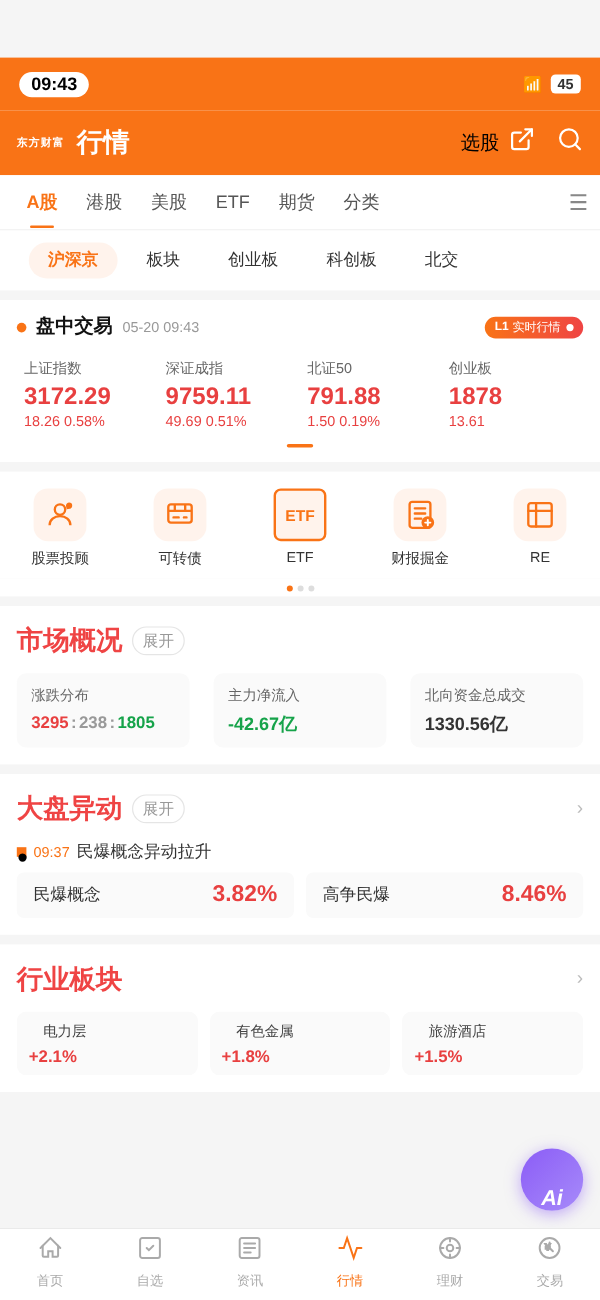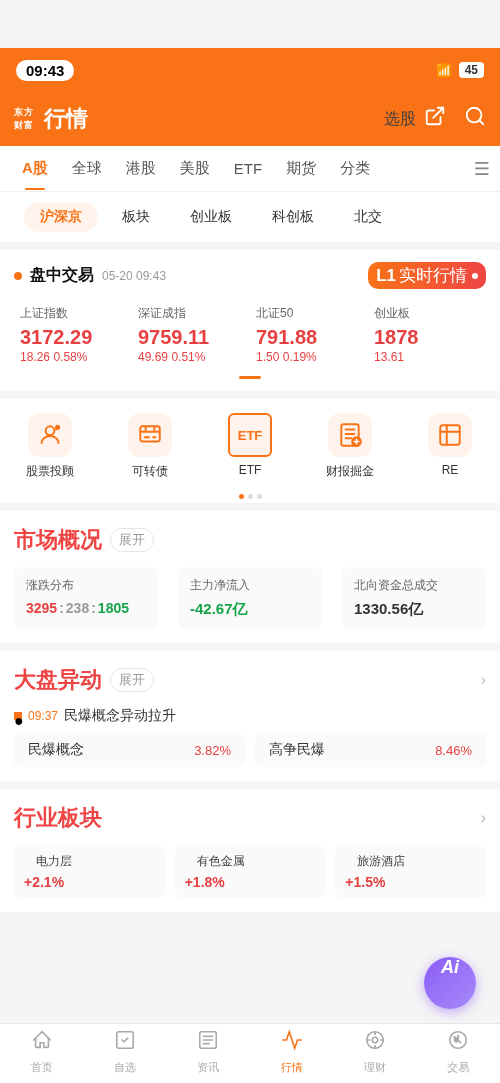--- a/index.html
+++ b/index.html
@@ -44,35 +44,34 @@
     .header {
       background: #f97316;
       height: 54px;
       display: flex;
       align-items: center;
       padding: 0 14px;
       gap: 8px;
     }
     .logo-box {
       display: flex;
-      flex-direction: column;
       align-items: center;
       justify-content: center;
       margin-right: 2px;
     }
     .logo-text-top { color: #fff; font-size: 9px; font-weight: 700; letter-spacing: 1px; }
     .logo-text-bot { color: #fff; font-size: 9px; font-weight: 700; letter-spacing: 1px; }
     .header-title {
       color: white;
       font-size: 22px;
       font-weight: 700;
       flex: 1;
     }
     .header-subtitle {
-      color: #404040;
+      color: #000000;
       font-size: 16px;
       font-weight: 400;
       text-align: right;
     }
     .header-icons {
       display: flex;
       gap: 18px;
       align-items: center;
     }
     .header-icon { color: white; font-size: 22px; }
@@ -164,21 +163,21 @@
       color: #111;
     }
     .market-time {
       font-size: 12px;
       color: #999;
     }
     .realtime-badge {
       margin-left: auto;
       background: linear-gradient(90deg, #f97316, #ef4444);
       color: white;
-      font-size: 17px;
+      font-size: 10px;
       padding: 2px 8px;
       border-radius: 10px;
       display: flex;
       align-items: center;
       gap: 3px;
     }
     .l1-text { font-weight: 700; }
     .market-indices {
       display: flex;
       gap: 0;
@@ -334,22 +333,22 @@
       border-radius: 6px;
       padding: 8px 14px;
       gap: 20px;
       flex: 1;
     }
     .tag-name {
       font-size: 14px;
       color: #333;
     }
     .tag-pct {
-      font-size: 13px;
-      font-weight: 400;
+      font-size: 19px;
+      font-weight: 700;
       color: #e84040;
     }
 
     
     .industry-row {
       display: flex;
       gap: 10px;
       overflow: hidden;
     }
     .industry-item {
@@ -405,27 +404,27 @@
     .bottom-nav-label {
       font-size: 11px;
       color: #aaa;
     }
     .bottom-nav-label.active { color: #f97316; }
 
     
     .ai-fab {
       position: fixed;
       bottom: 74px;
-      right: 24px;
+      right: 14px;
       width: 52px;
       height: 52px;
       border-radius: 50%;
       background: linear-gradient(135deg, #8b5cf6, #a78bfa);
       display: flex;
-      align-items: flex-start;
+      align-items: flex-end;
       justify-content: center;
       box-shadow: 0 3px 12px rgba(139,92,246,0.5);
       cursor: pointer;
     }
     .ai-text {
       color: white;
       font-size: 18px;
       font-weight: 700;
       font-style: italic;
     }
@@ -460,21 +459,20 @@
       <svg width="22" height="22" viewBox="0 0 24 24" fill="none" stroke="white" stroke-width="2" stroke-linecap="round" stroke-linejoin="round">
         <circle cx="11" cy="11" r="8"></circle>
           <line x1="21" y1="21" x2="16.65" y2="16.65"></line>
       </svg>
     </span>
   </div>
 </div>
 
 <div class="nav-tabs">
   <div class="nav-tab active">A股</div>
-  <div class="nav-tab">全球</div>
   <div class="nav-tab">港股</div>
   <div class="nav-tab">美股</div>
   <div class="nav-tab">ETF</div>
   <div class="nav-tab">期货</div>
   <div class="nav-tab">分类</div>
   <div class="nav-more">☰</div>
 </div>
 
 <div class="sub-tabs">
   <div class="sub-tab active">沪深京</div>

